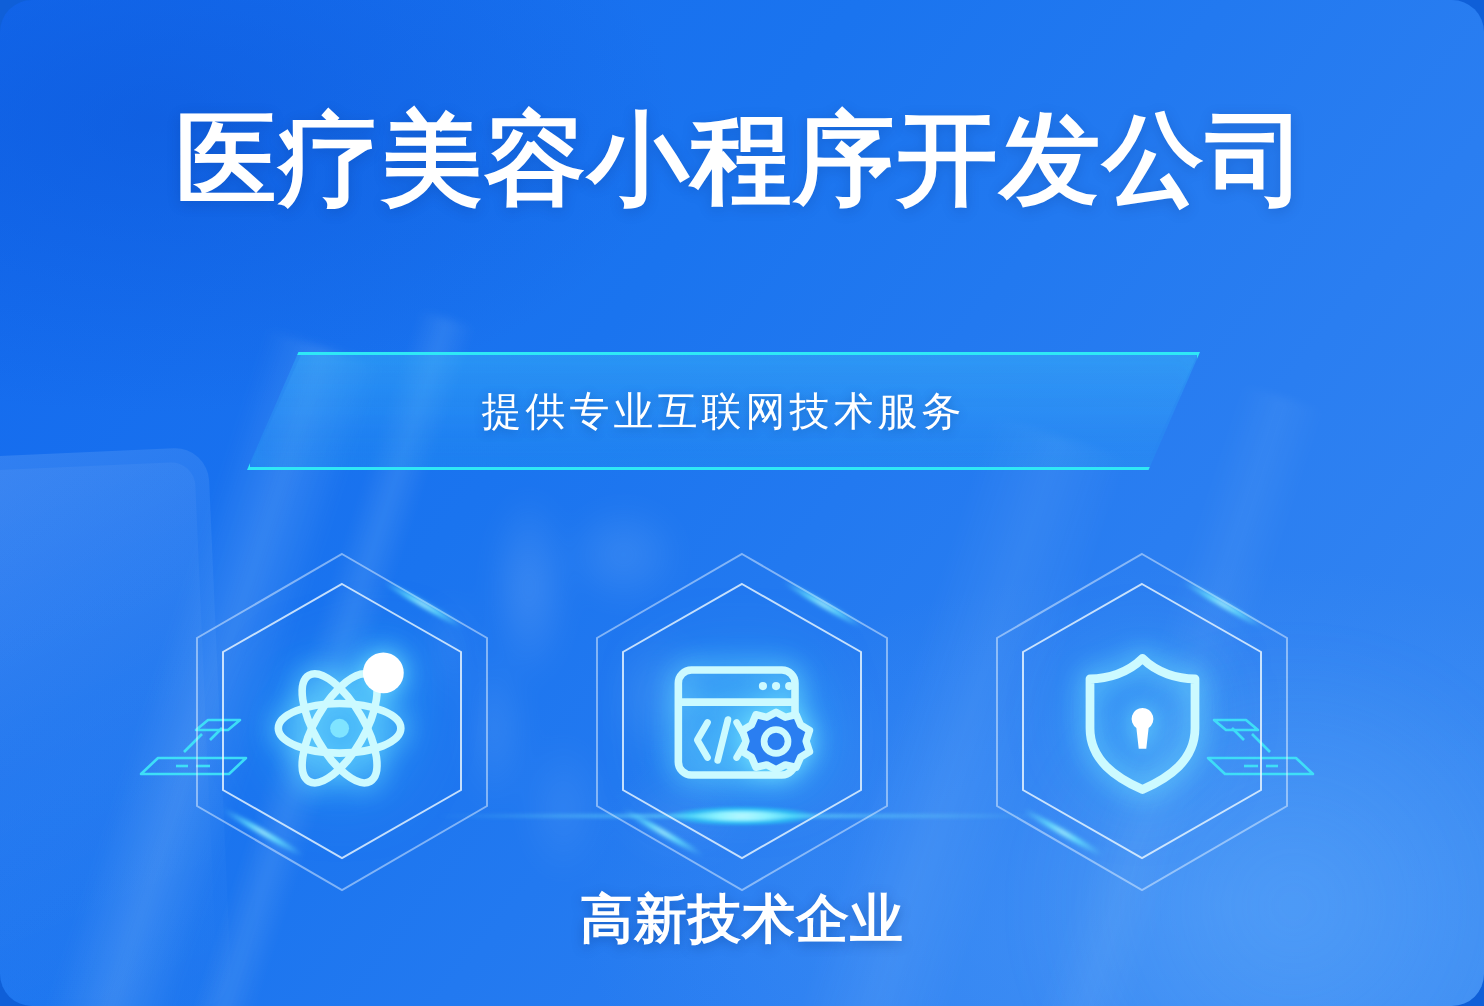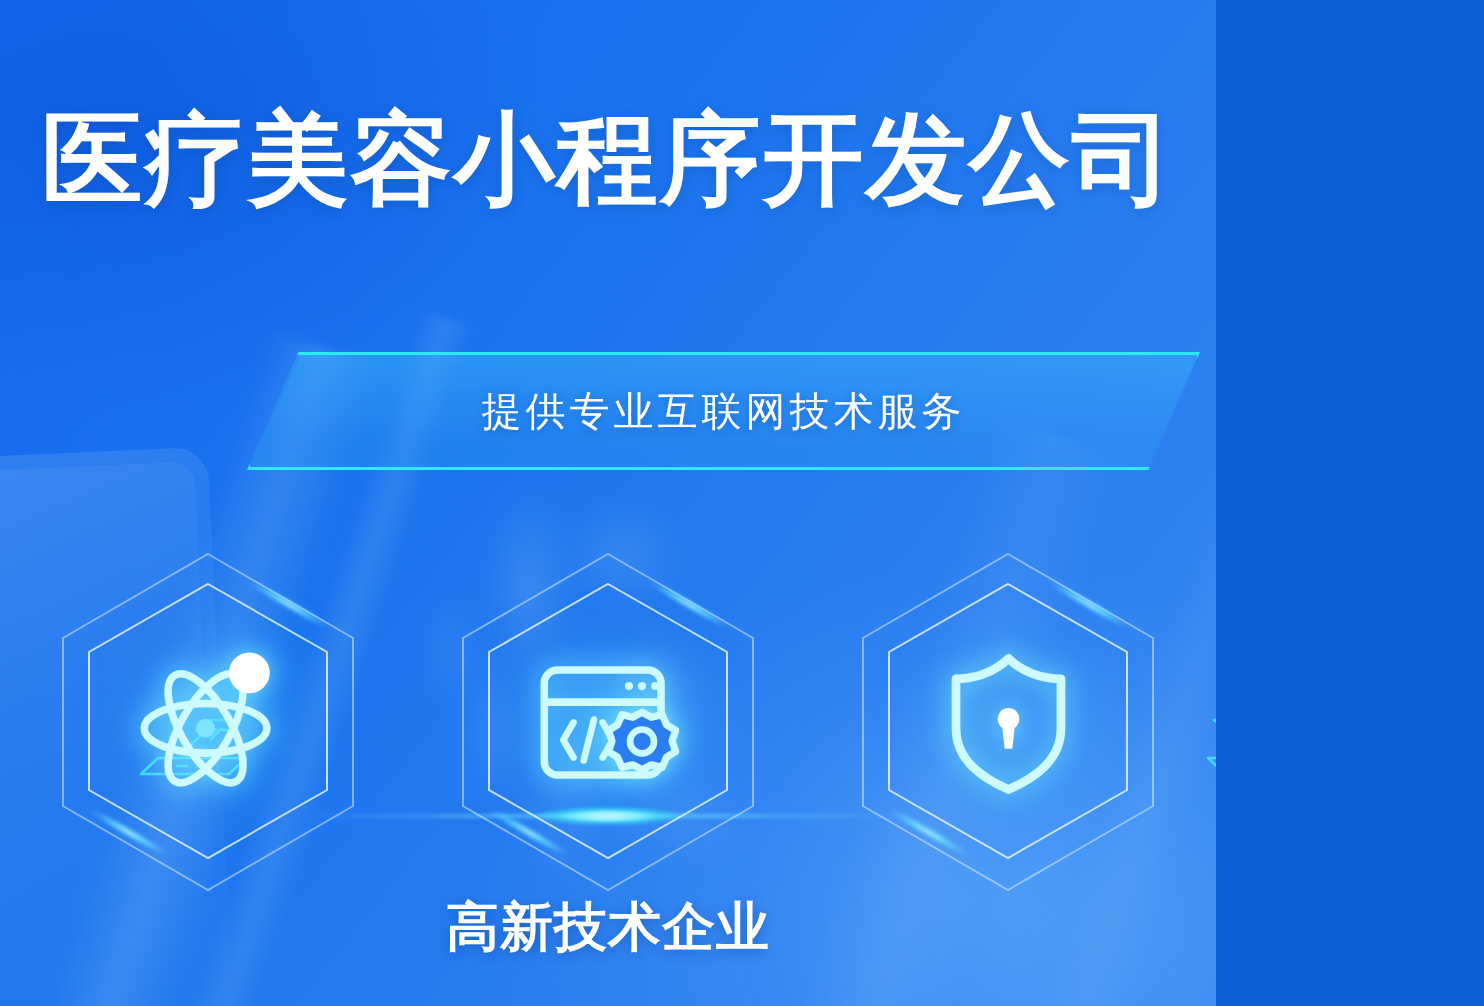--- a/index.html
+++ b/index.html
@@ -8,28 +8,29 @@
     padding: 0;
     background: #0f5fd8;
   }
   body {
     font-family: "Liberation Sans", "DejaVu Sans", sans-serif;
   }
 
   
   .banner {
     position: relative;
-    width: 1216px;
+    width: 1484px;
     height: 1006px;
     overflow: hidden;
     background: #1a74ef;
     background-image:
       radial-gradient(ellipse 70% 55% at 82% 90%, rgba(110,180,255,0.30) 0%, rgba(110,180,255,0) 62%),
       radial-gradient(ellipse 55% 45% at 10% 12%, rgba(8,78,208,0.40) 0%, rgba(8,78,208,0) 65%),
       linear-gradient(128deg, #1369ee 0%, #1a74ef 38%, #2a7ef1 70%, #3788f2 100%);
+    border-radius: 32px;
   }
 
   
   .bg-layer { position: absolute; inset: 0; pointer-events: none; }
 
   
   .bg-device {
     position: absolute;
     left: -30px;
     top: 452px;
@@ -219,21 +220,20 @@
   
   .captions {
     position: absolute;
     left: 0; right: 0;
     top: 884px;
     display: flex;
     justify-content: center;
     align-items: center;
     gap: 58px;
     white-space: nowrap;
-    margin-top: 8px;
   }
   .caption {
     color: #ffffff;
     font-size: 53px;
     font-weight: 700;
     letter-spacing: 1px;
     text-shadow: 0 3px 12px rgba(0,45,120,0.35);
   }
 </style>
 </head>

